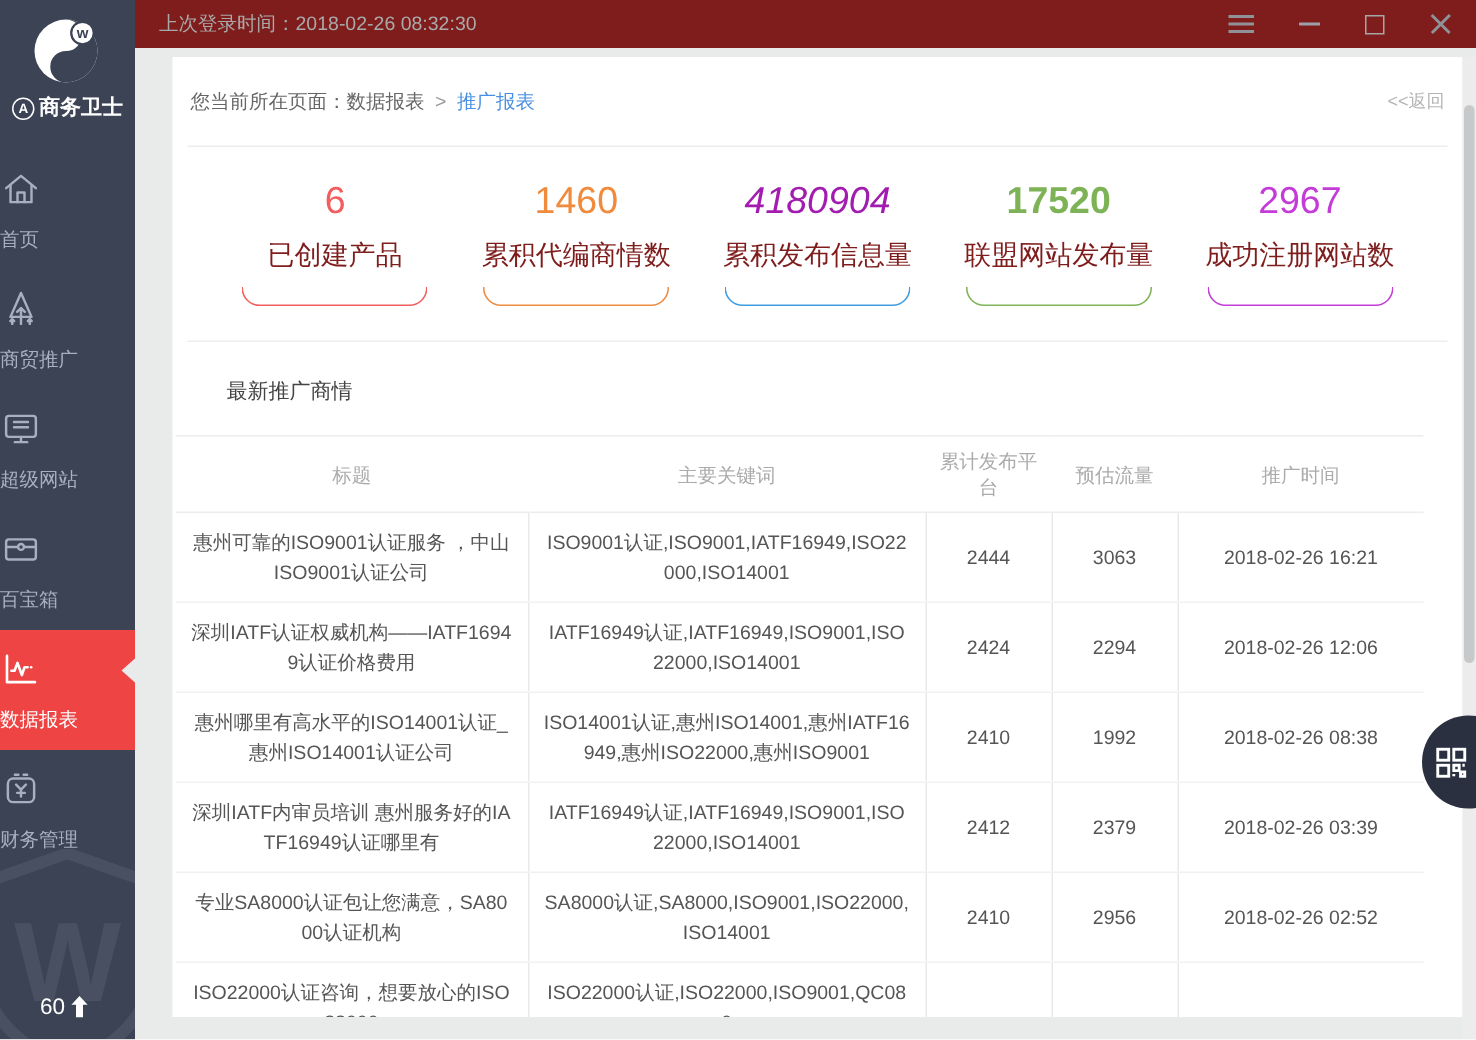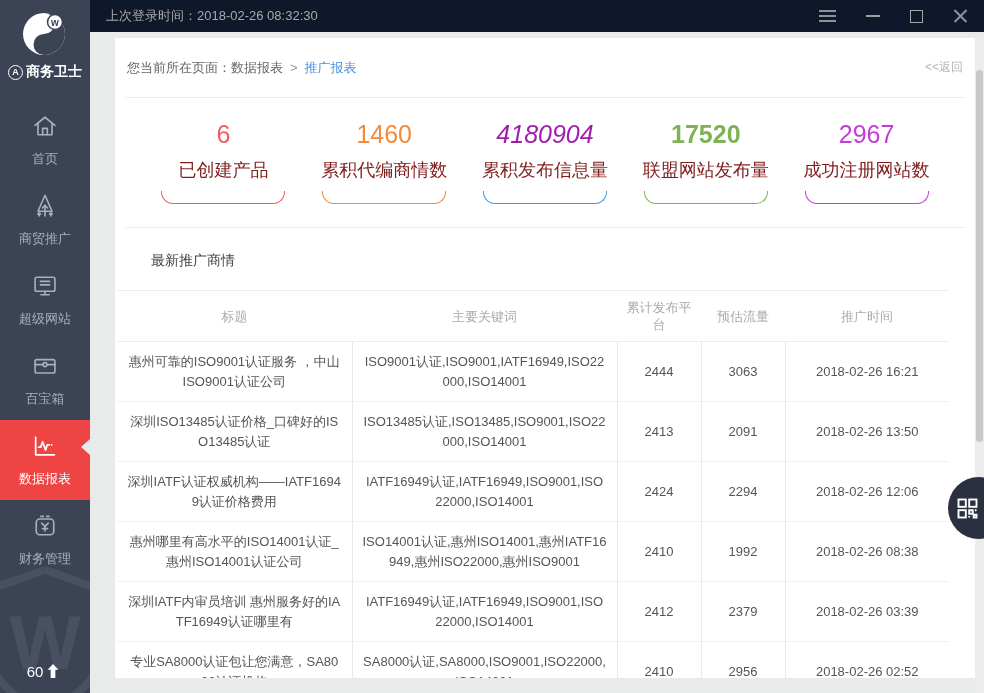--- a/index.html
+++ b/index.html
@@ -5,33 +5,33 @@
   html,body{margin:0;padding:0;}
   body{width:984px;height:693px;font-family:"Liberation Sans","DejaVu Sans",sans-serif;}
   .page{position:relative;width:984px;height:693px;background:#e9eaea;overflow:hidden;}
 
   
   .sidebar{position:absolute;left:0;top:0;width:90px;height:693px;background:#3b4355;overflow:hidden;z-index:3;}
   .logo-wrap{width:48px;height:48px;margin:10px auto 0;}
   .brand{margin-top:5px;display:flex;align-items:center;justify-content:center;gap:3px;color:#fff;font-size:14px;font-weight:bold;}
   .brand-badge{display:inline-block;width:13px;height:13px;border:1px solid #fff;border-radius:50%;font-size:9px;line-height:13px;text-align:center;font-weight:bold;}
   .side-nav{position:absolute;top:100px;left:0;right:0;}
-  .side-item{height:80px;box-sizing:border-box;padding-top:12px;text-align:center;color:#a7b0bf;position:relative;cursor:pointer;}
+  .side-item{height:80px;box-sizing:border-box;padding-top:12px;text-align:left;color:#a7b0bf;position:relative;cursor:pointer;}
   .side-item .s-icon{display:inline-block;height:28px;}
   .side-item .s-icon svg{width:28px;height:28px;display:block;}
   .s-label{font-size:13px;margin-top:6px;}
   .side-item.active{background:#ef4444;color:#fff;}
   .side-item.active::after{content:"";position:absolute;right:0;top:19px;width:0;height:0;border-top:8px solid transparent;border-bottom:8px solid transparent;border-right:9px solid #e9eaea;}
   .watermark{position:absolute;bottom:-28px;left:50%;transform:translateX(-50%);opacity:.07;pointer-events:none;}
   .side-footer{position:absolute;bottom:12px;left:0;right:0;display:flex;align-items:center;justify-content:center;padding:0 16px;color:#fff;}
   .count{font-size:15px;}
   .arrow-up svg{width:20px;height:20px;display:block;}
 
   
-  .topbar{position:absolute;left:90px;top:0;right:0;height:32px;background:#0f172a;display:flex;align-items:center;z-index:2;}
+  .topbar{position:absolute;left:90px;top:0;right:0;height:32px;background:#7f1d1d;display:flex;align-items:center;z-index:2;}
   .login-text{margin-left:16px;font-size:13px;color:#a9a9a9;flex:1;}
   .controls{display:flex;align-items:center;gap:30px;margin-right:16px;}
   .ctrl{cursor:pointer;}
   .ic-menu{display:flex;flex-direction:column;gap:3px;}
   .ic-menu span{display:block;width:17px;height:2px;background:#8f9296;}
   .ic-min{width:14px;height:2px;background:#9aa0a6;}
   .ic-max{width:11px;height:11px;border:1.5px solid #a6a6a6;}
   .ic-close{position:relative;width:15px;height:15px;}
   .ic-close::before,.ic-close::after{content:"";position:absolute;left:-1px;top:6.5px;width:17px;height:1.8px;background:#8f9296;}
   .ic-close::before{transform:rotate(45deg);}
@@ -210,27 +210,20 @@
         </thead>
       <tbody id="table-body">
           <tr>
             <td>惠州可靠的ISO9001认证服务 ，中山ISO9001认证公司</td>
             <td>ISO9001认证,ISO9001,IATF16949,ISO22000,ISO14001</td>
             <td>2444</td>
             <td>3063</td>
             <td>2018-02-26 16:21</td>
           </tr>
           <tr>
-            <td>深圳ISO13485认证价格_口碑好的ISO13485认证</td>
-            <td>ISO13485认证,ISO13485,ISO9001,ISO22000,ISO14001</td>
-            <td>2413</td>
-            <td>2091</td>
-            <td>2018-02-26 13:50</td>
-          </tr>
-          <tr>
             <td>深圳IATF认证权威机构——IATF16949认证价格费用</td>
             <td>IATF16949认证,IATF16949,ISO9001,ISO22000,ISO14001</td>
             <td>2424</td>
             <td>2294</td>
             <td>2018-02-26 12:06</td>
           </tr>
           <tr>
             <td>惠州哪里有高水平的ISO14001认证_惠州ISO14001认证公司</td>
             <td>ISO14001认证,惠州ISO14001,惠州IATF16949,惠州ISO22000,惠州ISO9001</td>
             <td>2410</td>

